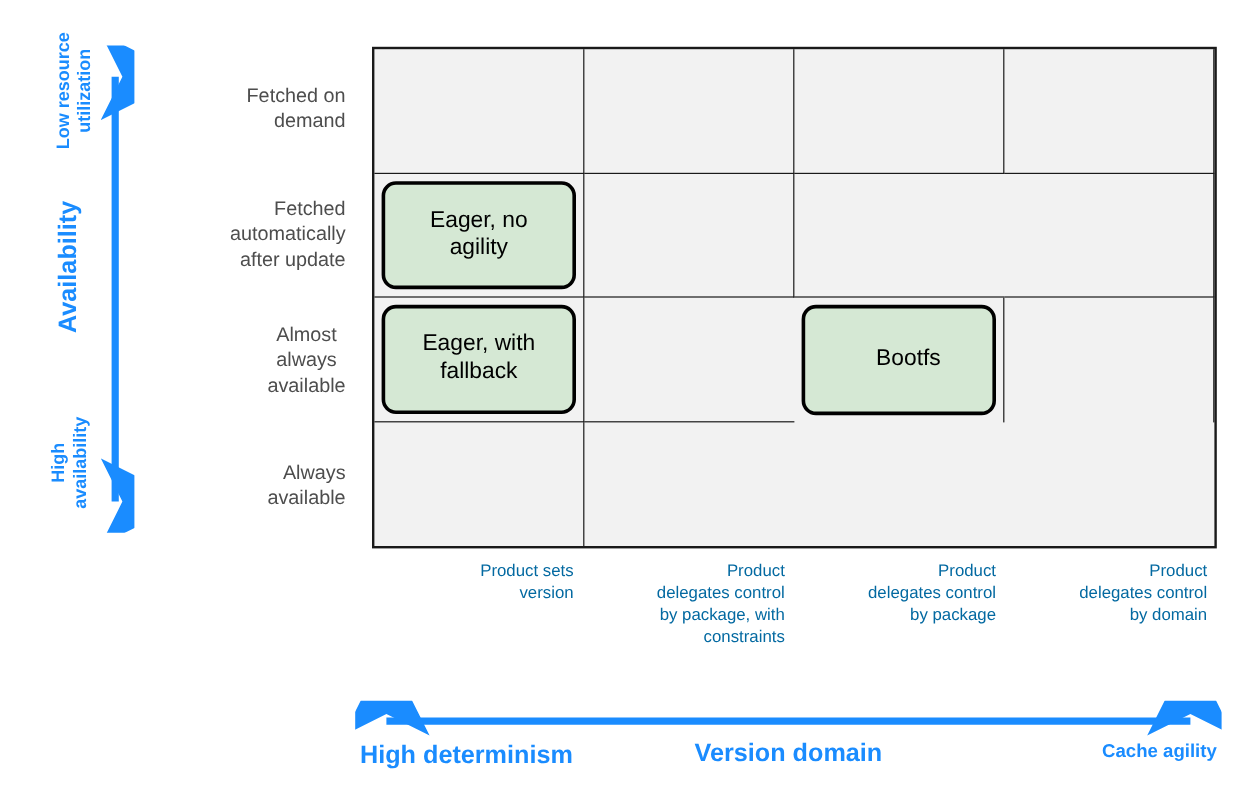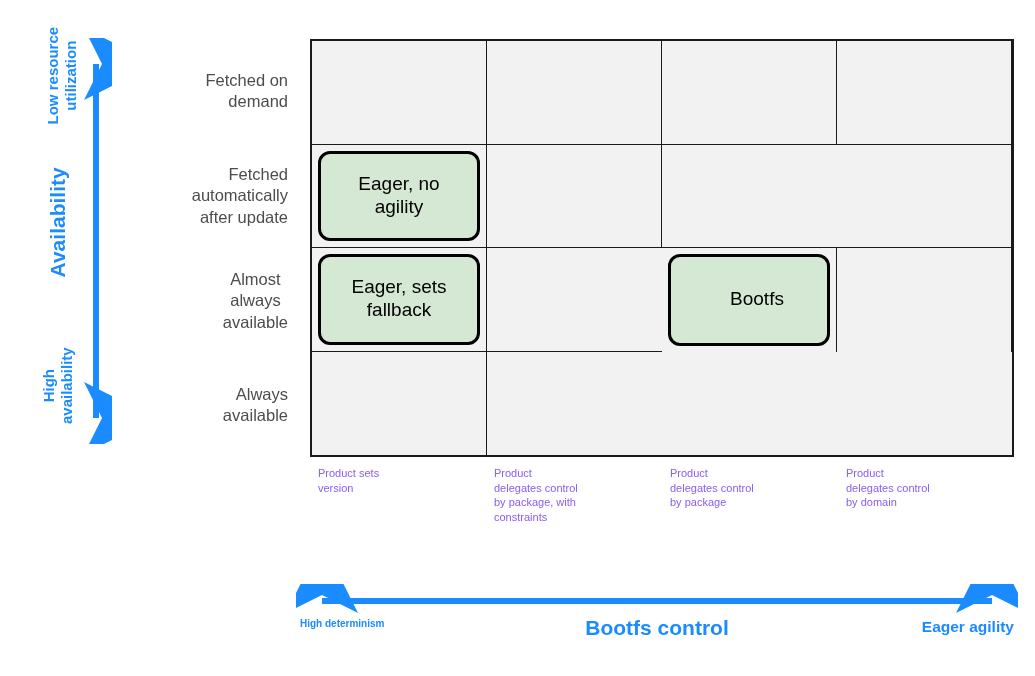--- a/index.html
+++ b/index.html
@@ -135,23 +135,23 @@
   
   #col-labels {
     position: absolute;
     left: 310px;
     top: 466px;
     width: 704px;
     display: grid;
     grid-template-columns: repeat(4, 1fr);
   }
   .col-label {
-    text-align: left;
-    color: #8b5cf6;
-    font-size: 11px;
+    text-align: right;
+    color: #0369a1;
+    font-size: 14px;
     line-height: 1.32;
     white-space: pre-line;
     padding: 0 8px;
     box-sizing: border-box;
   }
 
   
   #x-axis {
     position: absolute;
     left: 296px;
@@ -165,21 +165,21 @@
     top: 0;
     width: 722px;
     height: 34px;
   }
   .x-axis-label {
     position: absolute;
     color: #1a8cff;
     font-weight: bold;
     white-space: nowrap;
   }
-  #x-label-left  { left: 4px;   top: 34px; font-size: 10px; }
+  #x-label-left  { left: 4px;   top: 34px; font-size: 21px; }
   #x-label-main  { left: 0;     top: 32px; width: 722px; text-align: center; font-size: 21px; }
   #x-label-right { right: 4px;  top: 34px; font-size: 15.5px; text-align: right; }
 </style>
 </head>
 <body>
 
 <div id="y-axis">
 
   <svg id="y-arrow" viewBox="0 0 32 406" xmlns="http://www.w3.org/2000/svg">
     <defs>
@@ -224,21 +224,21 @@
   <div class="cell"></div>
   <div class="cell">
     <div class="node">Eager, no
 agility</div>
   </div>
   <div class="cell"></div>
   <div class="cell last-col"></div>
 
   <div class="cell"></div>
   <div class="cell">
-    <div class="node">Eager, sets
+    <div class="node">Eager, with
 fallback</div>
   </div>
   <div class="cell last-col"></div>
 
   <div class="cell last-row stacked">
     <div class="node">Bootfs</div>
   </div>
   <div class="cell last-row"></div>
   <div class="cell last-row"></div>
   <div class="cell last-row last-col"></div>
@@ -268,16 +268,16 @@
       </marker>
       <marker id="arrRight" markerWidth="12" markerHeight="12" refX="6" refY="10" orient="auto" markerUnits="strokeWidth">
         <path d="M6,0 L12,12 L6,9 L0,12 Z" fill="#1a8cff"></path>
       </marker>
     </defs>
     <line x1="26" y1="17" x2="696" y2="17" stroke="#1a8cff" stroke-width="6" marker-start="url(#arrLeft)" marker-end="url(#arrRight)"></line>
   </svg>
 
   <div class="x-axis-label" id="x-label-left">High determinism</div>
 
-  <div class="x-axis-label" id="x-label-main">Bootfs control</div>
-
-  <div class="x-axis-label" id="x-label-right">Eager agility</div>
+  <div class="x-axis-label" id="x-label-main">Version domain</div>
+
+  <div class="x-axis-label" id="x-label-right">Cache agility</div>
 </div>
 
 </body></html>

